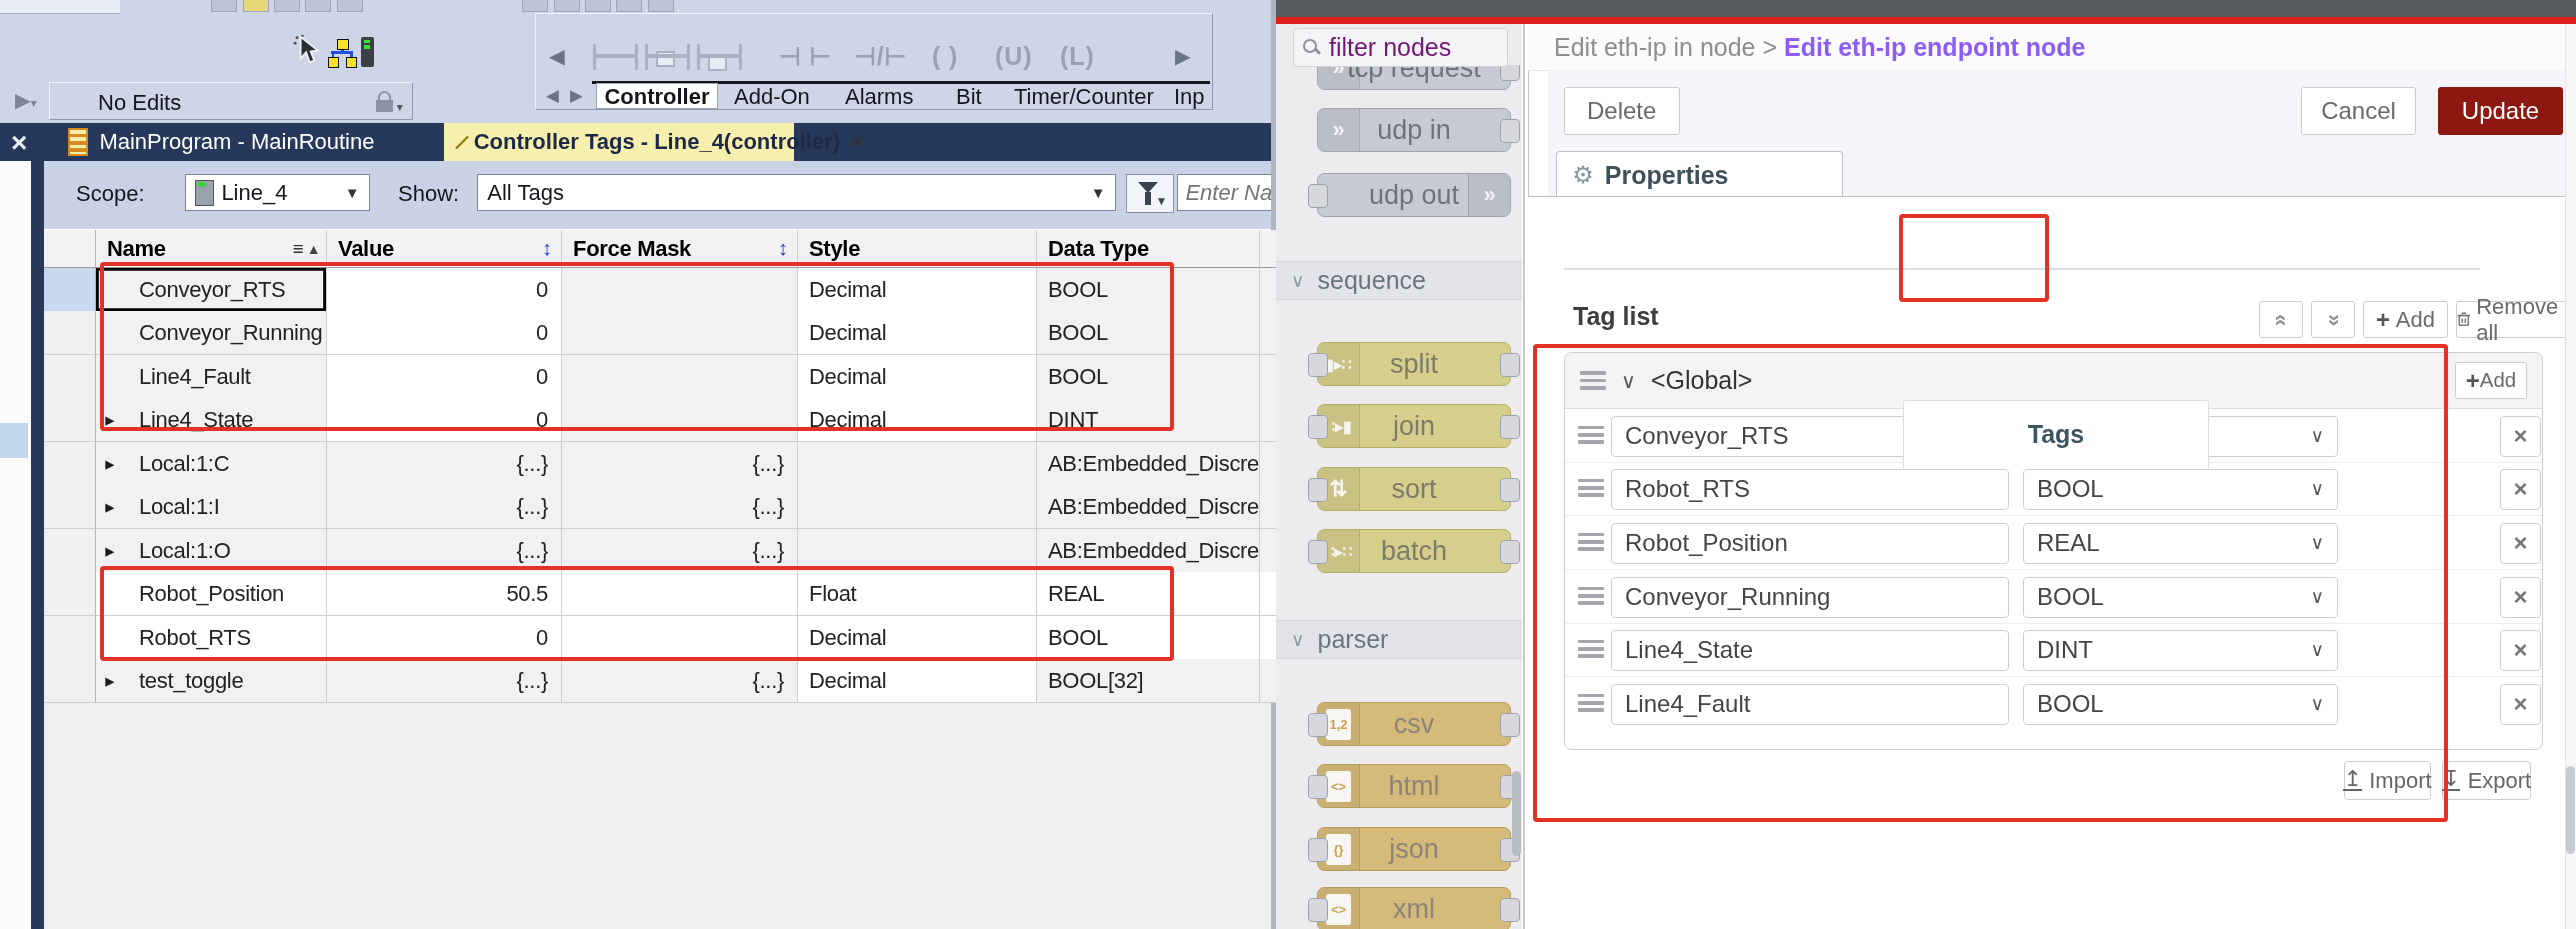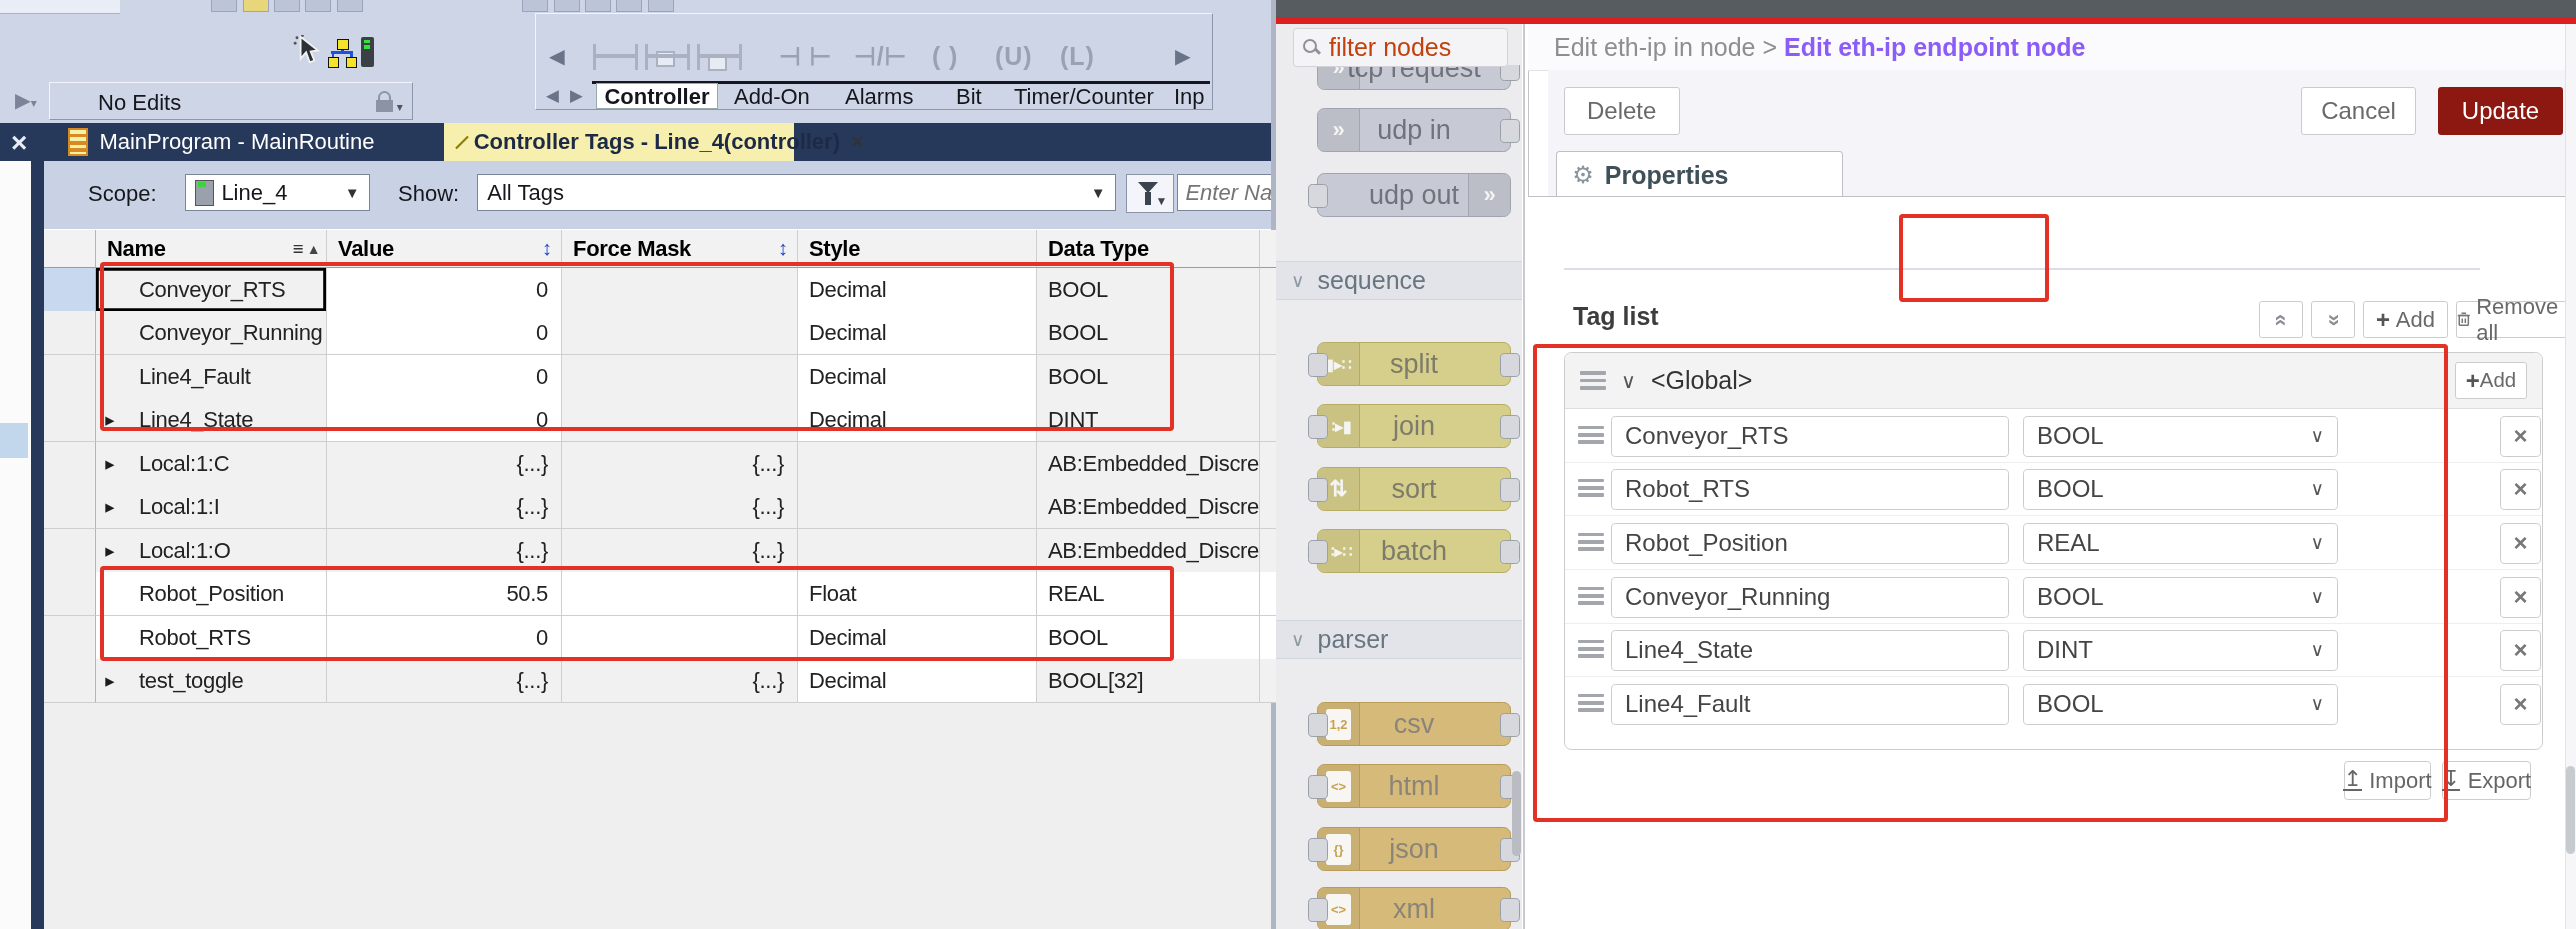--- a/index.html
+++ b/index.html
@@ -99,21 +99,21 @@
   #nrheader{left:1276px;top:0;width:1300px;height:16.7px;background:#575c61;z-index:5;}
   #nrredline{left:1276px;top:16.7px;width:1300px;height:7.4px;background:#dd1f1f;z-index:5;}
   #palette{left:1276px;top:24px;width:246px;height:905px;background:#ececef;overflow:hidden;}
   .pal-rborder{left:1523px;top:24px;width:1.9px;height:905px;background:#c9c9ce;}
   .searchband{position:absolute;left:0;top:0;width:246px;height:41px;background:#ececef;z-index:6;}
   .searchbox{position:absolute;left:16.7px;top:3.7px;width:215px;height:39px;background:#f4f4f6;border:0.9px solid #d2d2d8;border-radius:3.7px;
              display:flex;align-items:center;gap:9.3px;padding:0 9.3px;box-sizing:border-box;z-index:7;}
   .mag{position:relative;width:16.7px;height:16.7px;flex:0 0 auto;}
   .mag .lens{position:absolute;left:0;top:0;width:10.2px;height:10.2px;border:2.8px solid #8d9199;border-radius:50%;}
   .mag .stem{position:absolute;left:11px;top:11px;width:7.4px;height:2.8px;background:#8d9199;transform:rotate(45deg);}
-  .searchph{color:#c2410c;font-size:25px;}
+  .searchph{color:#701a75;font-size:25px;}
   .pal-section{position:absolute;left:0;width:246px;height:39px;background:#e2e4ea;border-top:0.9px solid #d4d6dd;border-bottom:0.9px solid #d4d6dd;
                display:flex;align-items:center;gap:13px;padding-left:15px;box-sizing:border-box;}
   .pal-section .chev{color:#8d99a2;font-size:18.5px;}
   .pal-section .ttl{color:#69767f;font-weight:normal;font-size:25px;}
   .node{position:absolute;left:41px;width:194px;height:44px;border-radius:7.4px;box-sizing:border-box;
         display:flex;align-items:center;justify-content:center;}
   .node .nlabel{font-size:27px;}
   .node .istrip{position:absolute;top:0;bottom:0;width:41px;background:rgba(0,0,0,0.06);display:flex;align-items:center;justify-content:center;}
   .istrip.ileft{left:0;border-right:0.9px solid rgba(0,0,0,0.12);border-radius:7.4px 0 0 7.4px;}
   .istrip.iright{right:0;border-left:0.9px solid rgba(0,0,0,0.12);border-radius:0 7.4px 7.4px 0;}
@@ -273,21 +273,21 @@
         <span class="lbl">MainProgram - MainRoutine</span>
       </div>
       <div class="doctab t2">
         <span class="tagdiamond"></span>
         <span class="lbl">Controller Tags - Line_4(controller)</span>
         <span class="closex2">×</span>
       </div>
     </div>
 
     <div class="abs lx-scope">
-      <span class="sc-label" style="left:88px">Scope:</span>
+      <span class="sc-label" style="left:76px">Scope:</span>
       <div class="dd" style="left:185px;width:185px">
         <span class="ctrl-ico">
             <i></i>
           </span>
         <span>Line_4</span>
           <span class="car">▼</span>
       </div>
       <span class="sc-label" style="left:398px">Show:</span>
       <div class="dd" style="left:477px;width:639px">
         <span>All Tags</span>
@@ -662,20 +662,23 @@
     </div>
     <div class="sq-btn" style="left:989px;background:#fff">
       <span class="docbtn-ico"></span>
     </div>
   </div>
   <div class="abs propline"></div>
 
   <div class="abs" style="left:1528px;top:197px;width:1048px;height:732px;background:#fff">
     <div class="innertab tab-conn">
         <span>Connection</span>
+      </div>
+    <div class="innertab tab-tags">
+        <span>Tags</span>
       </div>
   </div>
   <div class="abs tabline"></div>
 
   <div class="abs taglist-title">Tag list</div>
   <div class="mini-btn" style="left:2259px;width:44px">
       <span class="chevron-stack rot-up">«</span>
     </div>
   <div class="mini-btn" style="left:2311px;width:44px">
       <span class="chevron-stack rot-dn">«</span>

